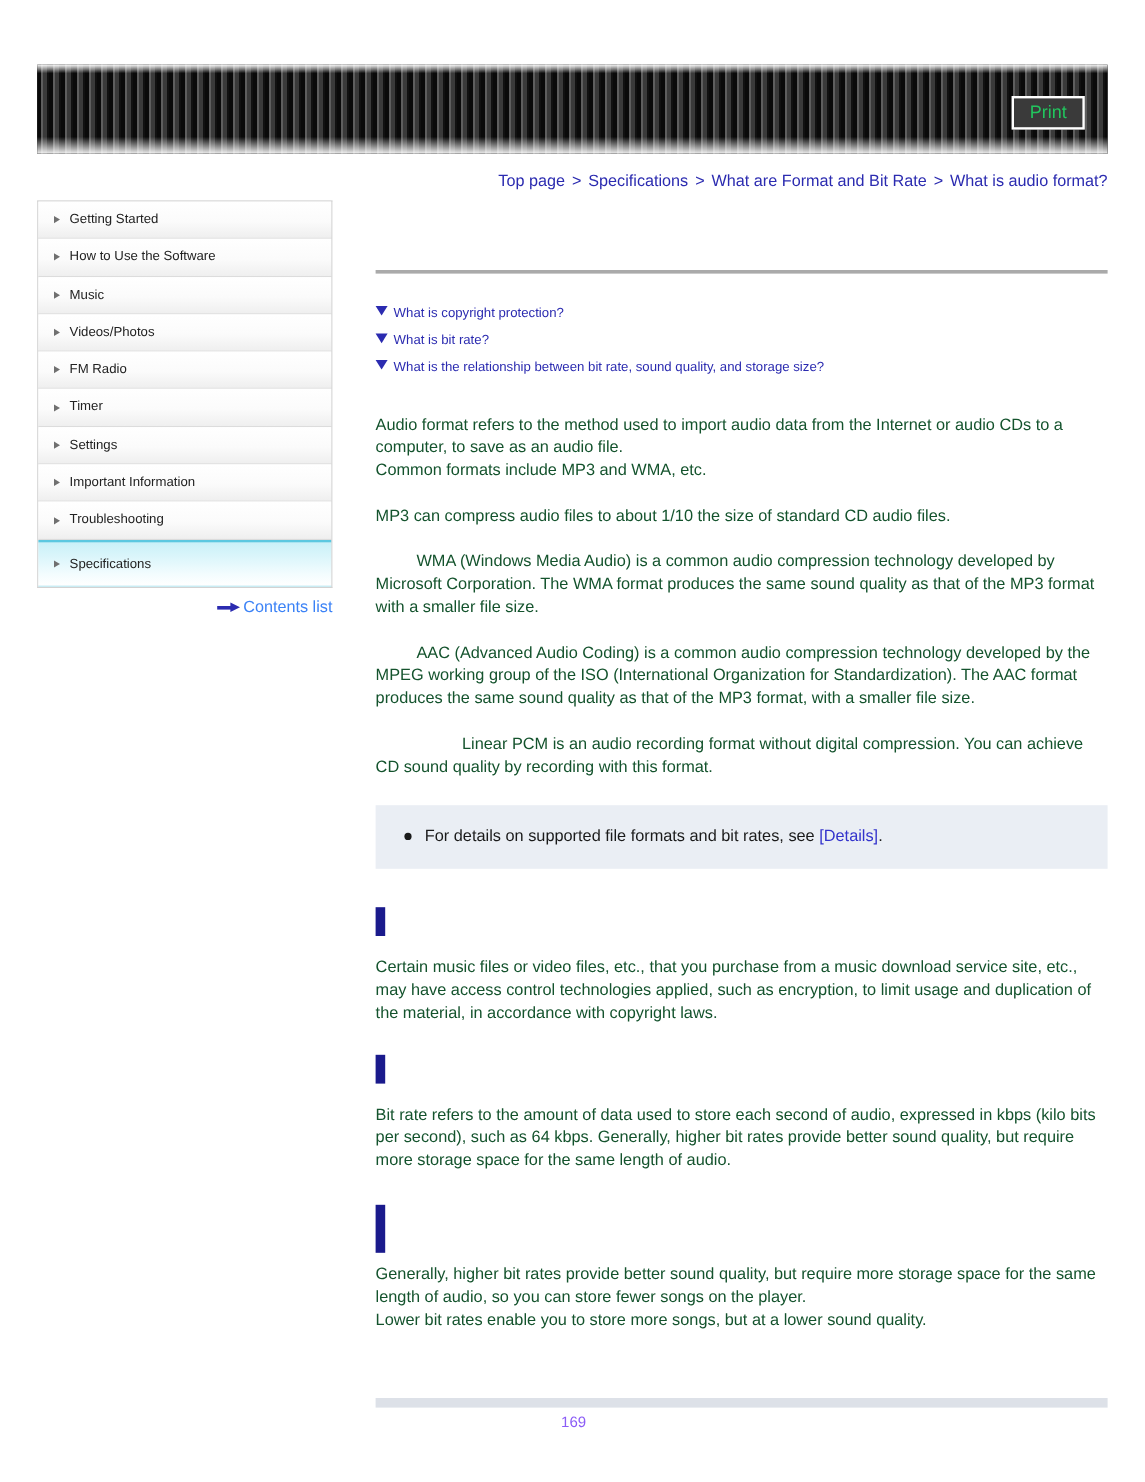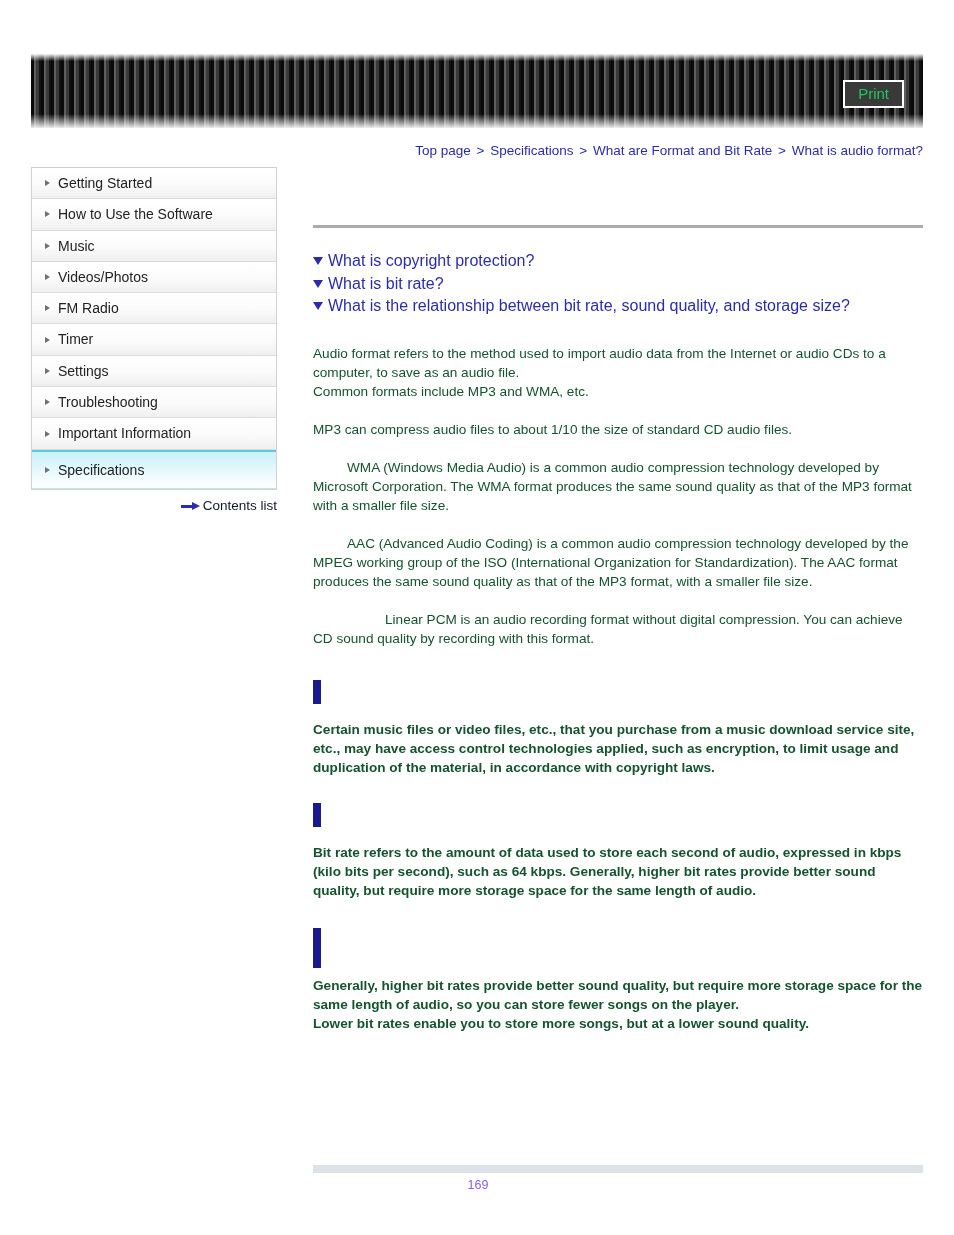--- a/index.html
+++ b/index.html
@@ -74,21 +74,21 @@
     border-top: 1px solid #cfcfcf;
     background: #ffffff;
     box-sizing: border-box;
   }
   .nav-item {
     position: relative;
     height: 31.3px;
     line-height: 31.3px;
     border-bottom: 1px solid #dcdcdc;
     background: linear-gradient(to bottom, #ffffff 0%, #fbfbfb 55%, #efefef 100%);
-    font-size: 14px;
+    font-size: 11px;
     color: #222222;
     padding-left: 26px;
     box-sizing: border-box;
     cursor: pointer;
     white-space: nowrap;
     overflow: hidden;
   }
   .nav-item:last-child { border-bottom: none; }
   .nav-item .arrow {
     position: absolute;
@@ -136,37 +136,37 @@
   }
   .contents-list .arrow-icon::after {
     content: "";
     position: absolute;
     right: 0; top: 0px;
     width: 0; height: 0;
     border-left: 8px solid #2b2bb0;
     border-top: 4.5px solid transparent;
     border-bottom: 4.5px solid transparent;
   }
-  .contents-list .label { color: #0f172a; }
+  .contents-list .label { color: #3b82f6; }
 
   
   .content {
     position: absolute;
     left: 313px;
     top: 180px;
     width: 610px;
   }
   .top-rule {
     height: 3px;
     background: #aaaaaa;
     margin-top: 45px;
     margin-bottom: 22px;
   }
   .anchor-link {
-    font-size: 16px;
+    font-size: 11px;
     color: #2b2bb0;
     line-height: 22.5px;
     cursor: pointer;
     white-space: nowrap;
   }
   .anchor-link .tri {
     display: inline-block;
     width: 0; height: 0;
     border-top: 8px solid #2b2bb0;
     border-left: 5.5px solid transparent;
@@ -207,21 +207,20 @@
     top: 6px;
     width: 6px; height: 6px;
     border-radius: 50%;
     background: #1a1a1a;
   }
   .note-row a { color: #3333cc; text-decoration: none; }
 
   
   .section {
     margin-top: 30px;
-    font-weight: bold;
   }
   .section-head {
     position: relative;
     padding-left: 14px;
     min-height: 24px;
   }
   .section-head .bar {
     position: absolute;
     left: 0;
     top: 0;
@@ -299,25 +298,25 @@
   <div class="nav-item">
     <span class="arrow"></span>
     <span>Timer</span>
   </div>
   <div class="nav-item">
     <span class="arrow"></span>
     <span>Settings</span>
   </div>
   <div class="nav-item">
     <span class="arrow"></span>
+    <span>Important Information</span>
+  </div>
+  <div class="nav-item">
+    <span class="arrow"></span>
     <span>Troubleshooting</span>
-  </div>
-  <div class="nav-item">
-    <span class="arrow"></span>
-    <span>Important Information</span>
   </div>
   <div class="nav-item active">
     <span class="arrow"></span>
     <span>Specifications</span>
   </div>
 </div>
 
 <div class="contents-list">
   <span class="arrow-icon"></span><span class="label">Contents list</span>
 </div>
@@ -350,20 +349,25 @@
   </div>
 
   <div class="para-block">
     <p class="body indent-1">AAC (Advanced Audio Coding) is a common audio compression technology developed by the MPEG working group of the ISO (International Organization for Standardization). The AAC format produces the same sound quality as that of the MP3 format, with a smaller file size.</p>
   </div>
 
   <div class="para-block">
     <p class="body indent-4">Linear PCM is an audio recording format without digital compression. You can achieve CD sound quality by recording with this format.</p>
   </div>
 
+  <div class="note-box">
+    <div class="note-row">
+      <span class="bullet"></span><span>For details on supported file formats and bit rates, see </span><a href="#">[Details]</a><span>.</span>
+    </div>
+  </div>
 
   <div class="section" style="margin-top:32px;">
     <div class="section-head">
       <span class="bar"></span>
       <span class="title">What is copyright protection?</span>
     </div>
     <div class="section-body">
       <p class="body">Certain music files or video files, etc., that you purchase from a music download service site, etc., may have access control technologies applied, such as encryption, to limit usage and duplication of the material, in accordance with copyright laws.</p>
     </div>
   </div>

